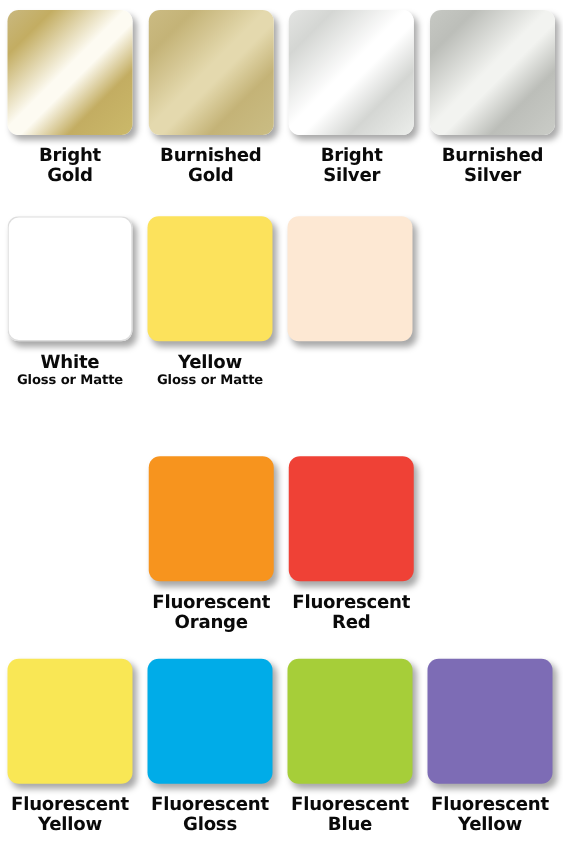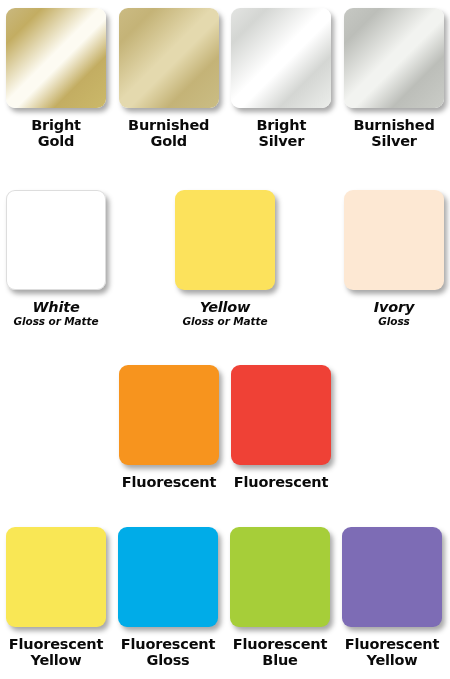--- a/index.html
+++ b/index.html
@@ -25,21 +25,21 @@
 
   
   .row {
     position: absolute;
     left: 0;
     width: 450px;
     display: flex;
     flex-direction: row;
   }
   .row-1 { top: 8px; justify-content: space-between; }
-  .row-2 { top: 190px; justify-content: space-between; font-style: italic; }
+  .row-2 { top: 173px; justify-content: flex-start; }
   .row-3 { top: 365px; justify-content: center; }
   .row-4 { top: 527px; justify-content: flex-start; }
 
   
   .cell {
     width: 112px;
     display: flex;
     flex-direction: column;
     align-items: center;
     box-sizing: border-box;
@@ -140,42 +140,38 @@
         <div class="swatch" title="Yellow" style="background: rgb(252, 226, 92);"></div>
         <div class="labels">
           <div class="label">
             <span class="l2">Yellow</span>
           </div>
           <div class="sublabel">Gloss or Matte</div>
         </div>
       </div>
       <div class="cell">
         <div class="swatch" title="Ivory" style="background: rgb(253, 232, 211);"></div>
-        <div class="labels">
-          <div class="label">
-            <span class="l2">Ivory</span>
-          </div>
-          <div class="sublabel">Gloss</div>
-        </div>
       </div>
     </div>
   <div class="row row-3">
       <div class="cell">
         <div class="swatch" title="Fluorescent Orange" style="background: rgb(247, 148, 30);"></div>
         <div class="labels">
           <div class="label">
             <span class="l2">Fluorescent</span>
+            <span class="l2">Orange</span>
           </div>
         </div>
       </div>
       <div class="cell">
         <div class="swatch" title="Fluorescent Red" style="background: rgb(239, 65, 54);"></div>
         <div class="labels">
           <div class="label">
             <span class="l2">Fluorescent</span>
+            <span class="l2">Red</span>
           </div>
         </div>
       </div>
     </div>
   <div class="row row-4">
       <div class="cell">
         <div class="swatch" title="Fluorescent Yellow" style="background: rgb(249, 231, 85);"></div>
         <div class="labels">
           <div class="label">
             <span class="l2">Fluorescent</span>

